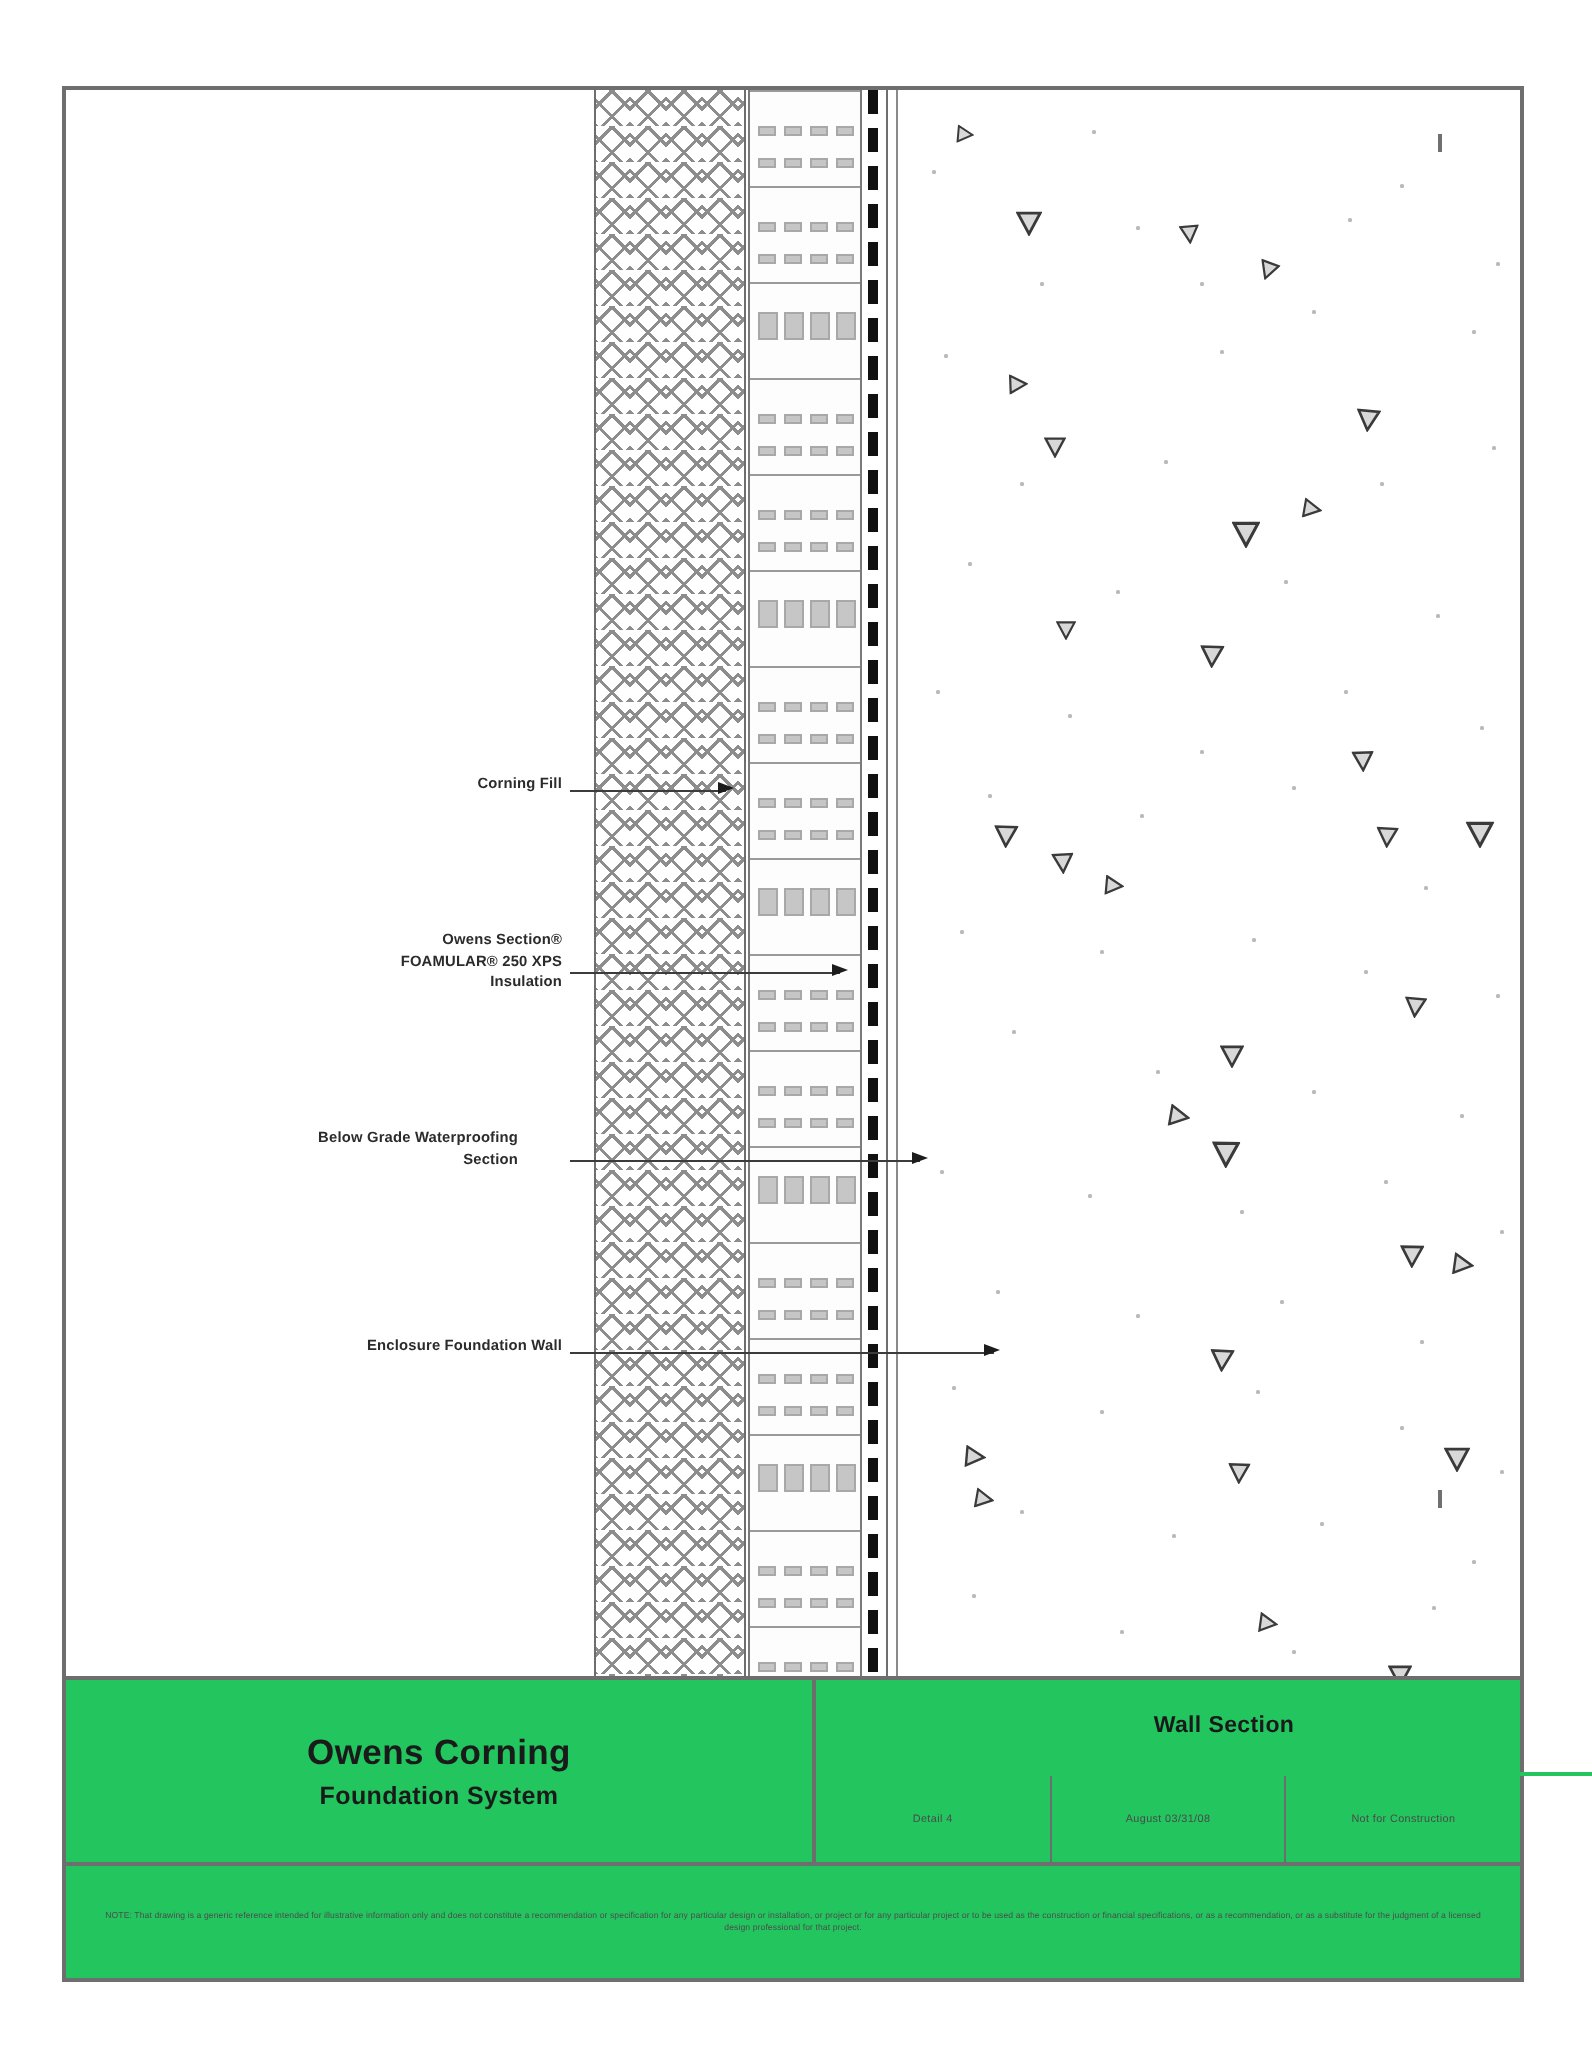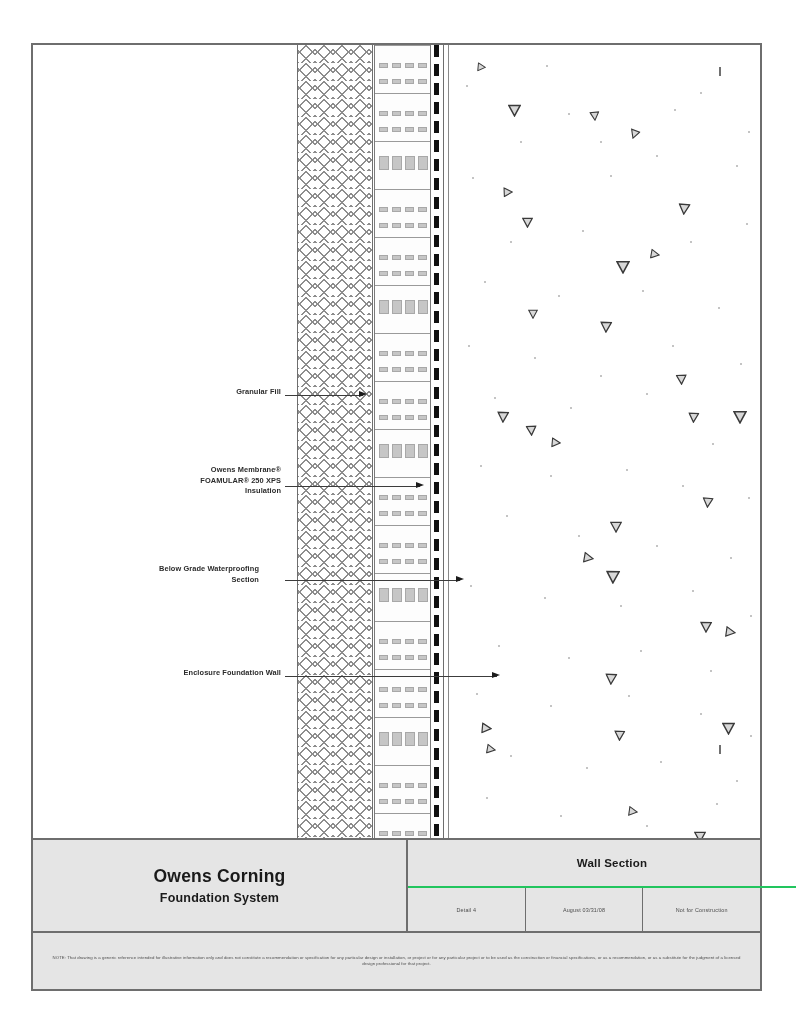--- a/index.html
+++ b/index.html
@@ -98,21 +98,21 @@
   }
   .leader-line{position:absolute;height:1.1px;background:#3c3c3c;}
   .leader-arrow{
     position:absolute;width:0;height:0;
     border-top:3.6px solid transparent;border-bottom:3.6px solid transparent;
     border-left:8px solid #1c1c1c;
   }
   
   .tb{
     position:absolute;left:33px;top:838px;width:727px;height:151px;
-    border-top:2px solid #6e6e6e;box-sizing:border-box;background:#e5e5e5;
+    border-top:2px solid #6e6e6e;box-sizing:border-box;background:#22c55e;
   }
   .tb-left{
     position:absolute;left:0;top:0;width:375px;height:91px;
     border-right:2px solid #6e6e6e;box-sizing:border-box;
     display:flex;flex-direction:column;align-items:center;justify-content:center;
   }
   .tb-oc{font-size:17.5px;font-weight:bold;letter-spacing:.2px;color:#1a1a1a;}
   .tb-es{font-size:25px;font-weight:bold;letter-spacing:.2px;margin-top:1px;color:#0d0d0d;}
   .tb-fs{font-size:12.5px;font-weight:bold;letter-spacing:.2px;margin-top:4px;color:#1a1a1a;}
   .tb-right{position:absolute;left:375px;top:0;width:352px;height:91px;}
@@ -466,26 +466,26 @@
     <div class="layer-insul"></div>
     <div class="insul-edge-l" style="left:264px"></div>
     <div class="insul-edge-r" style="left:339px"></div>
 
     <div class="layer-membrane"></div>
     <div class="membrane-hair"></div>
     <div class="membrane-hair2"></div>
 
     <div id="leader-host">
         <div class="leader-text" style="right: 479px; top: 342px;">
-          <div>Granular Fill</div>
+          <div>Corning Fill</div>
         </div>
         <div class="leader-line" style="left: 252px; top: 350px; width: 78px;"></div>
         <div class="leader-arrow" style="left: 326px; top: 346px;"></div>
         <div class="leader-text" style="right: 479px; top: 420px;">
-          <div>Owens Membrane®</div>
+          <div>Owens Section®</div>
           <div>FOAMULAR® 250 XPS</div>
           <div>Insulation</div>
         </div>
         <div class="leader-line" style="left: 252px; top: 441px; width: 135px;"></div>
         <div class="leader-arrow" style="left: 383px; top: 437px;"></div>
         <div class="leader-text" style="right: 501px; top: 519px;">
           <div>Below Grade Waterproofing</div>
           <div>Section</div>
         </div>
         <div class="leader-line" style="left: 252px; top: 535px; width: 175px;"></div>

